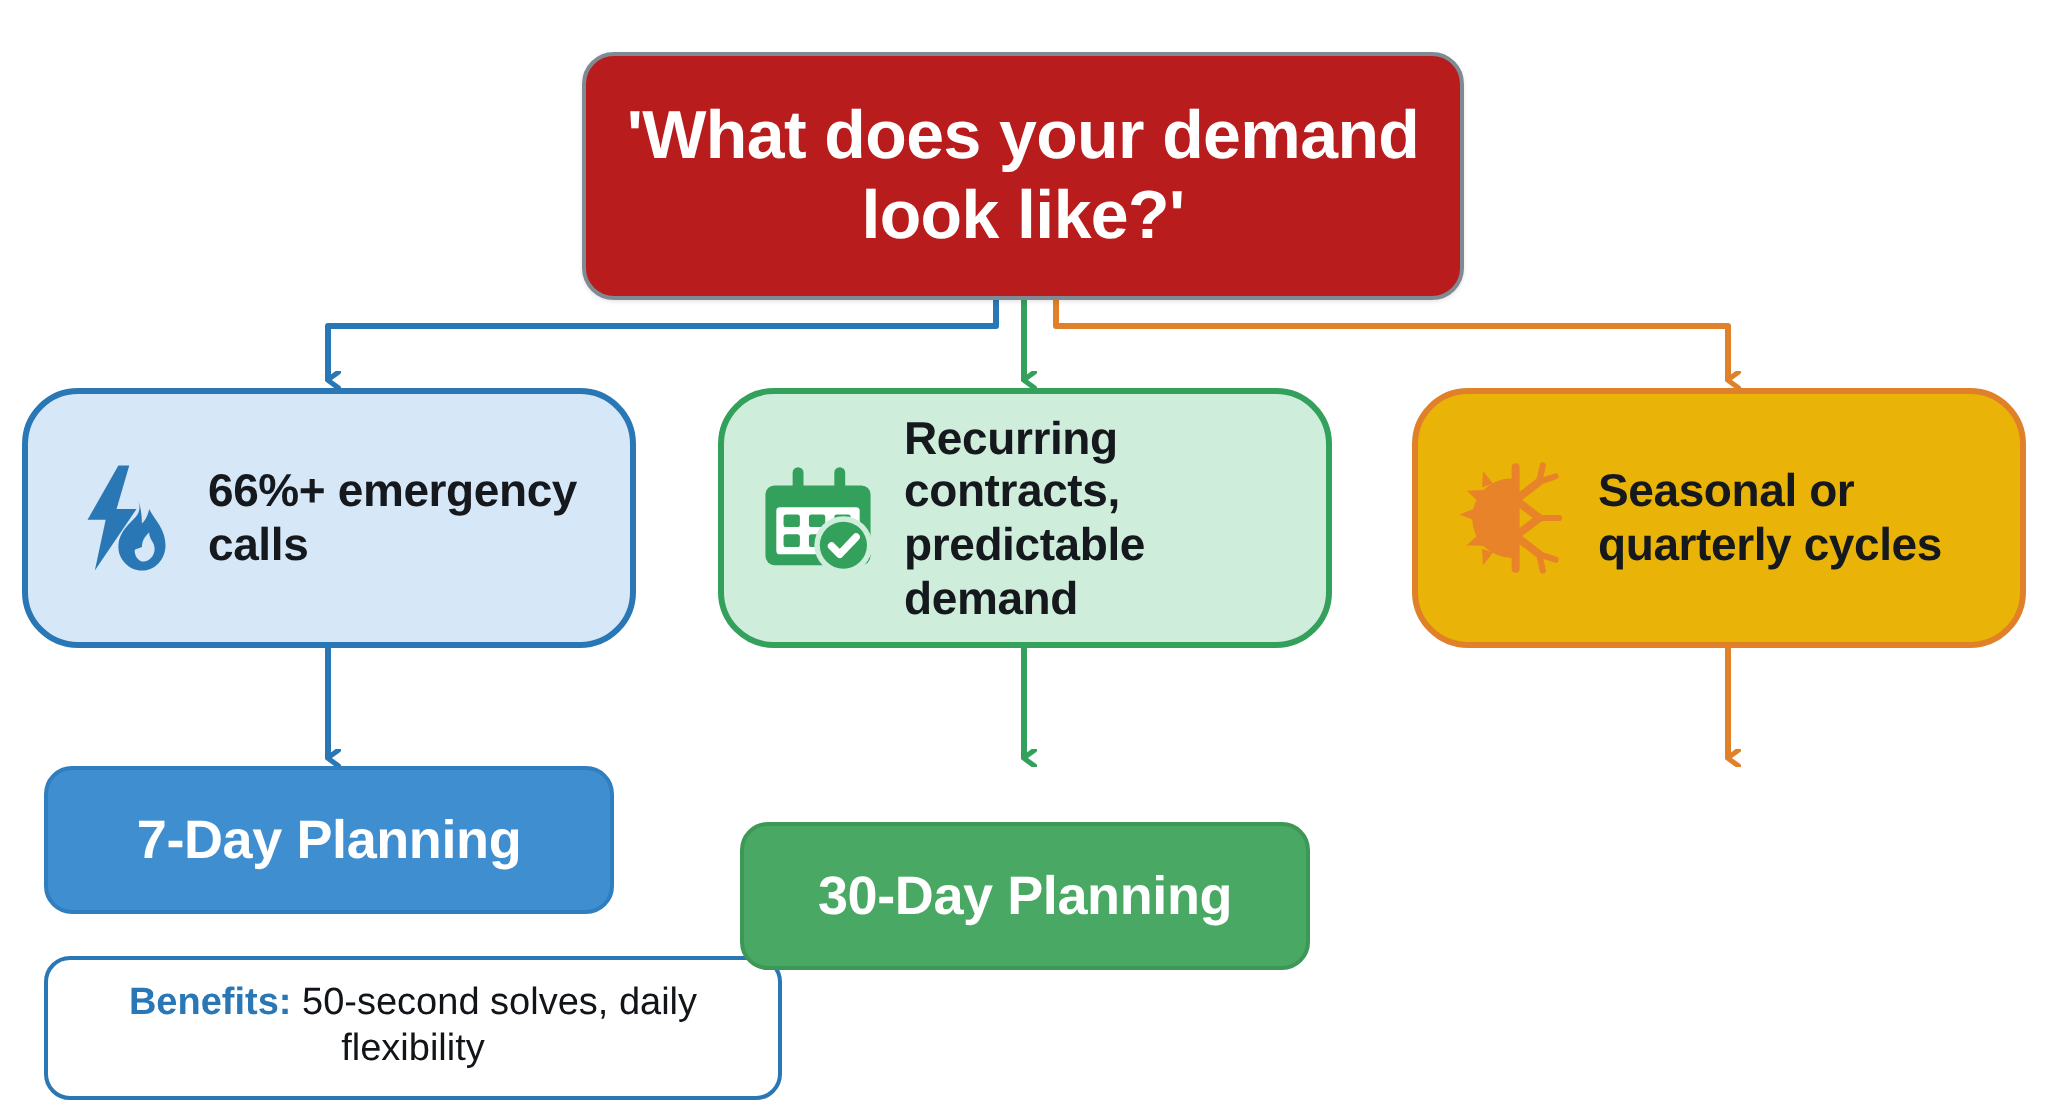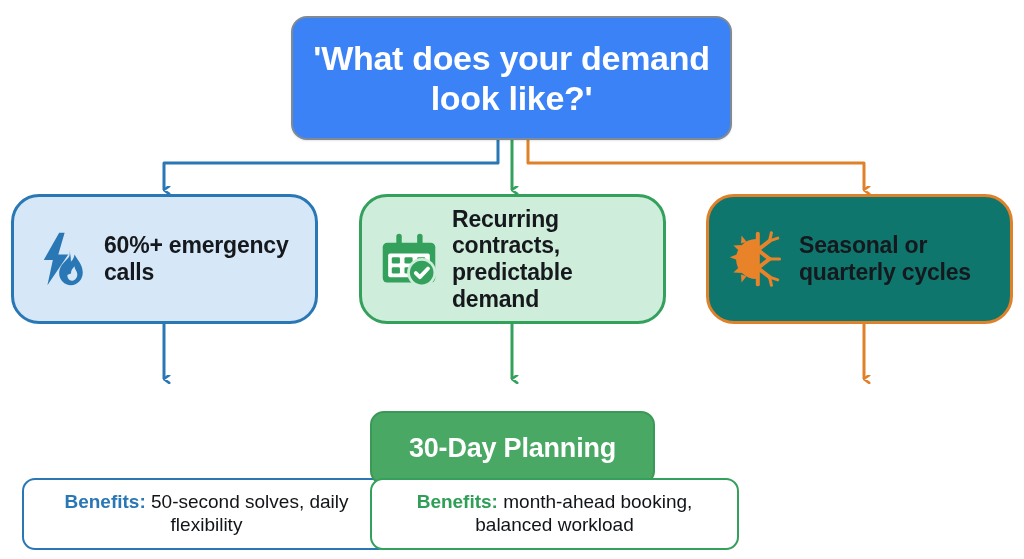--- a/index.html
+++ b/index.html
@@ -26,25 +26,25 @@
     left: 0; top: 0;
     width: 1024px;
     height: 559px;
     pointer-events: none;
   }
 
   
   .root-box {
     position: absolute;
     left: 291px;
-    top: 16px;
+    top: 26px;
     width: 441px;
     height: 124px;
     box-sizing: border-box;
-    background: #3b82f6;
+    background: #b91c1c;
     border: 2px solid #7f8a94;
     border-radius: 16px;
     display: flex;
     align-items: center;
     justify-content: center;
     text-align: center;
     color: #ffffff;
     font-size: 34px;
     font-weight: 700;
     line-height: 1.18;
@@ -92,21 +92,21 @@
     flex: 1 1 auto;
     font-size: 23px;
     font-weight: 600;
     line-height: 1.16;
     color: #15181c;
     letter-spacing: -0.2px;
   }
 
   .card-blue   { background: #d6e7f7; border-color: #2a77b5; }
   .card-green  { background: #cfeddb; border-color: #33a05c; }
-  .card-orange { background: #0f766e; border-color: #e08129; }
+  .card-orange { background: #eab308; border-color: #e08129; }
 
   
   .plan-bar {
     position: absolute;
     top: 383px;
     left: 11px;
     width: 285px;
     height: 74px;
     box-sizing: border-box;
     border-radius: 14px;
@@ -191,23 +191,24 @@
       <span class="icon-wrap">
         <svg viewBox="0 0 64 64" width="58" height="58">
           <path d="M30 3 L13 33 L23 33 L17 61 L40 27 L29 27 L36 3 Z" fill="#2a77b5"></path>
           <path d="M41 22 c2 7 -1 9 -4 12 c-5 5 -7 9 -7 14 c0 7 6 13 13 13
                    c7 0 13 -6 13 -14 c0 -9 -6 -14 -9 -20 c-1 5 -3 7 -4 8
                    c0 -5 -1 -10 -2 -13 z" fill="#2a77b5"></path>
           <path d="M43 48 c0 -4 2 -6 4 -8 c0 4 3 5 3 9 c0 4 -3 7 -6 7
                    c-3 0 -5 -3 -5 -6 c0 -1 2 -1 4 -2 z" fill="#d6e7f7"></path>
         </svg>
       </span>
-      <span class="trigger-text">60%+ emergency calls</span>
-    </div>
-
+      <span class="trigger-text">66%+ emergency calls</span>
+    </div>
+
+    <div class="plan-bar bar-blue">7-Day Planning</div>
 
     <div class="benefits-box ben-blue">
       <span><span class="label lbl-blue">Benefits:</span><span> 50-second solves, daily flexibility</span></span>
     </div>
   </div>
 
   <div class="column col-1">
 
     <div class="trigger-card card-green">
       <span class="icon-wrap">
@@ -225,23 +226,20 @@
           <circle cx="46" cy="47" r="16" fill="#cfeddb"></circle>
           <circle cx="46" cy="47" r="13" fill="#33a05c"></circle>
           <path d="M39.5 47.5 L44 52 L53 42.5" fill="none" stroke="#ffffff" stroke-width="4.2" stroke-linecap="round" stroke-linejoin="round"></path>
         </svg>
       </span>
       <span class="trigger-text">Recurring contracts, predictable demand</span>
     </div>
 
     <div class="plan-bar bar-green">30-Day Planning</div>
 
-    <div class="benefits-box ben-green">
-      <span><span class="label lbl-green">Benefits:</span><span> month-ahead booking, balanced workload</span></span>
-    </div>
   </div>
 
   <div class="column col-2">
 
     <div class="trigger-card card-orange">
       <span class="icon-wrap">
         <svg viewBox="0 0 64 64" width="58" height="58">
 
           <path d="M32 10 a22 22 0 0 0 0 44 z" fill="#e8832a"></path>
           <g fill="#e8832a">

